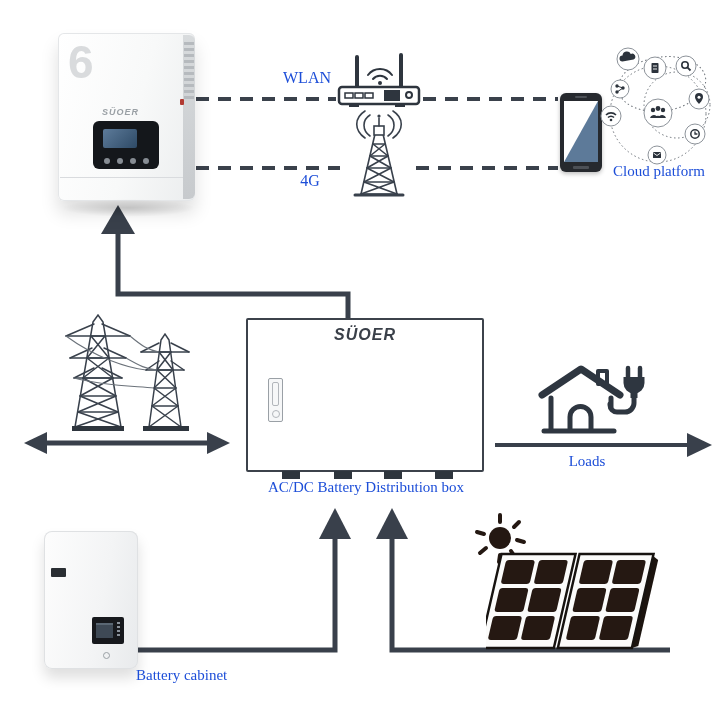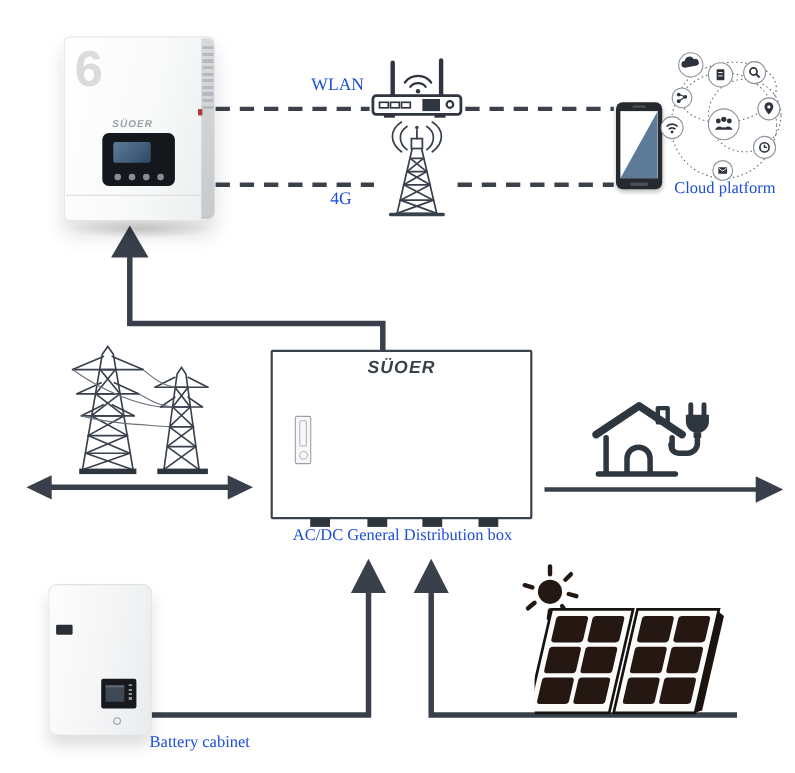--- a/index.html
+++ b/index.html
@@ -245,35 +245,36 @@
     <div class="brand">SÜOER</div>
     <div class="handle">
       <div class="slot"></div>
       <div class="knob"></div>
     </div>
     <div class="foot" style="left:34px;"></div>
     <div class="foot" style="left:86px;"></div>
     <div class="foot" style="left:136px;"></div>
     <div class="foot" style="left:187px;"></div>
   </div>
-  <div class="label" style="left:240px;top:479px;width:252px;">AC/DC General Distribution box</div>
+  <div class="label" style="left:240px;top:479px;width:252px;">AC/DC Battery Distribution box</div>
 
   <svg class="abs" style="left:538px;top:362px" width="116" height="74" viewBox="0 0 116 74">
     <g class="ink-line">
       <path d="M6 69 H76" stroke-width="5"></path>
       <rect x="60" y="9" width="9" height="13" stroke-width="4" fill="#fff"></rect>
       <path d="M4 33 L43 7 L82 33" stroke-width="7"></path>
       <path d="M13 36 V67 M73 36 V45" stroke-width="5"></path>
       <path d="M32 68 V55 A10.5 10.5 0 0 1 53 55 V68" stroke-width="5"></path>
       <path d="M90 6 V16 M102 6 V16" stroke-width="4.5"></path>
       <path d="M96 34 v7 a9 9 0 0 1 -9 9 h-8 a7 7 0 0 1 -7 -7 v-1" stroke-width="5"></path>
     </g>
     <path d="M85.5 15 h21 v6 a10.5 10.5 0 0 1 -21 0 z" fill="#2e3640"></path>
     <rect x="92.5" y="31" width="7" height="5" fill="#2e3640"></rect>
   </svg>
+  <div class="label" style="left:527px;top:453px;width:120px;">Loads</div>
 
   <div class="abs battery">
     <div class="slot"></div>
     <div class="disp">
       <div class="scr"></div>
       <div class="col"></div>
     </div>
     <div class="btn"></div>
   </div>
   <div class="label" style="left:136px;top:655px;width:150px;text-align:left;margin-top:12px;">Battery cabinet</div>

